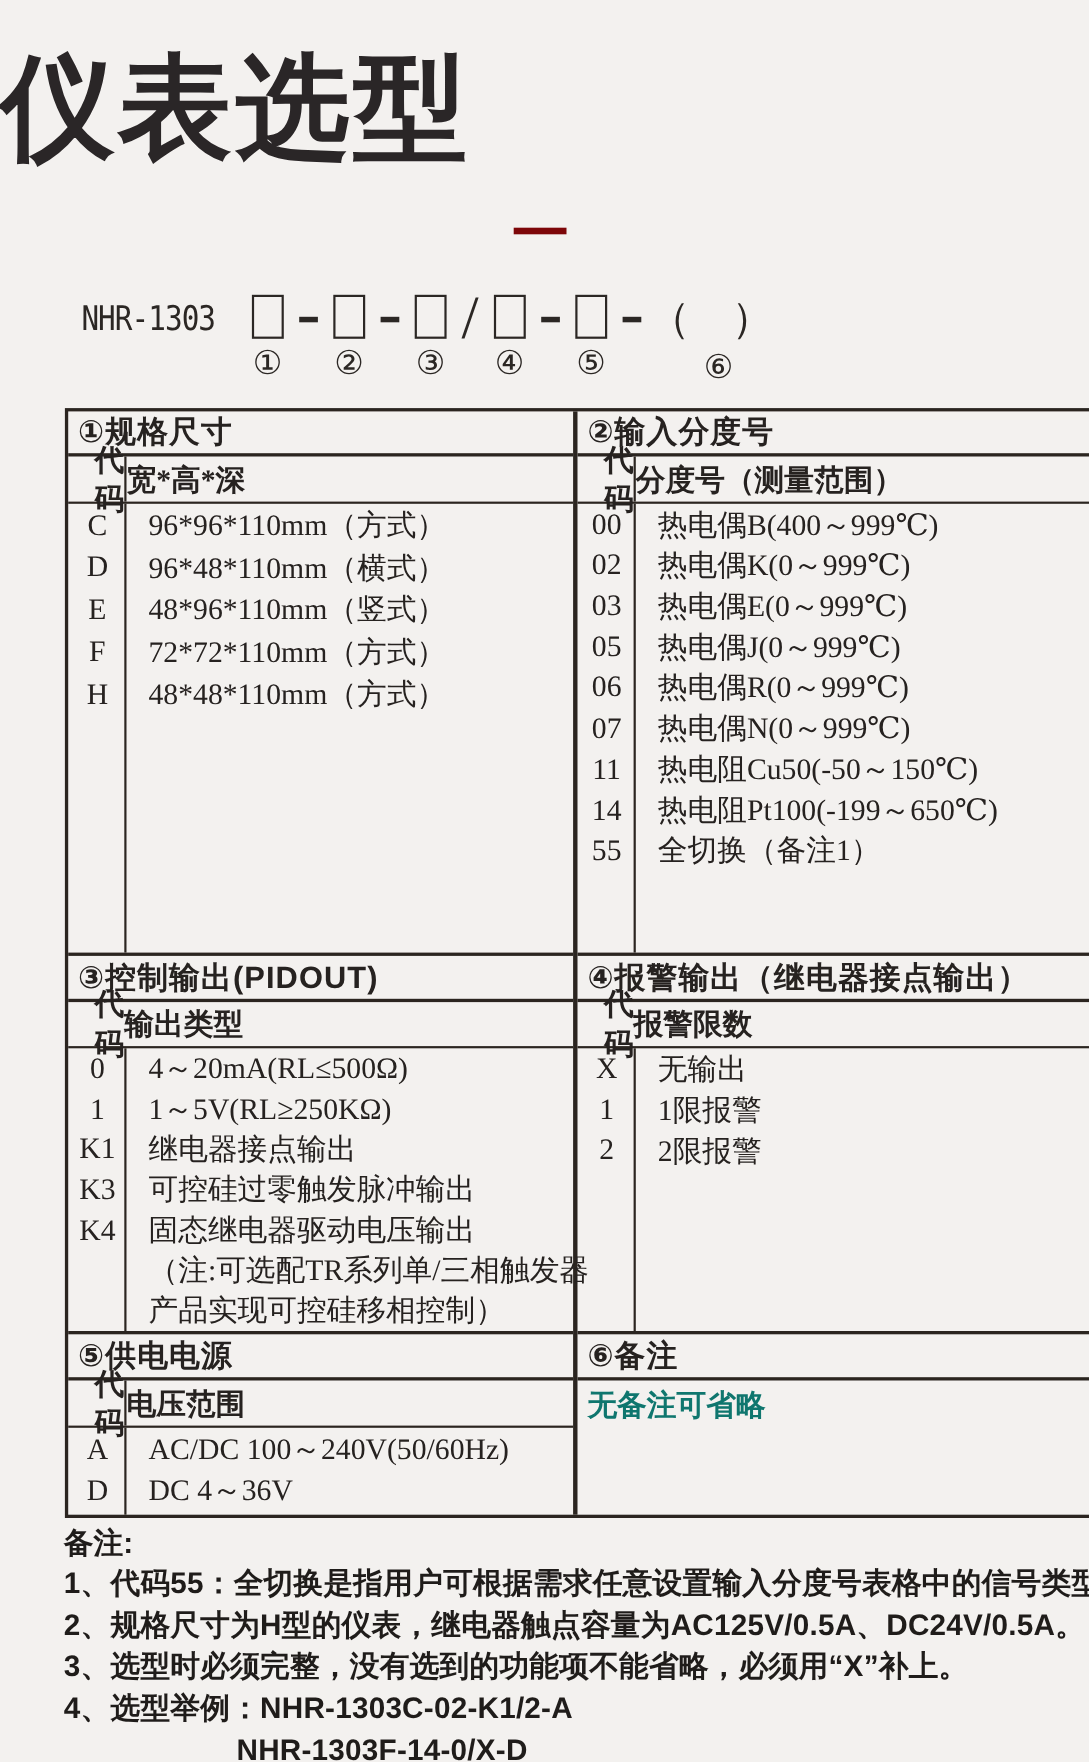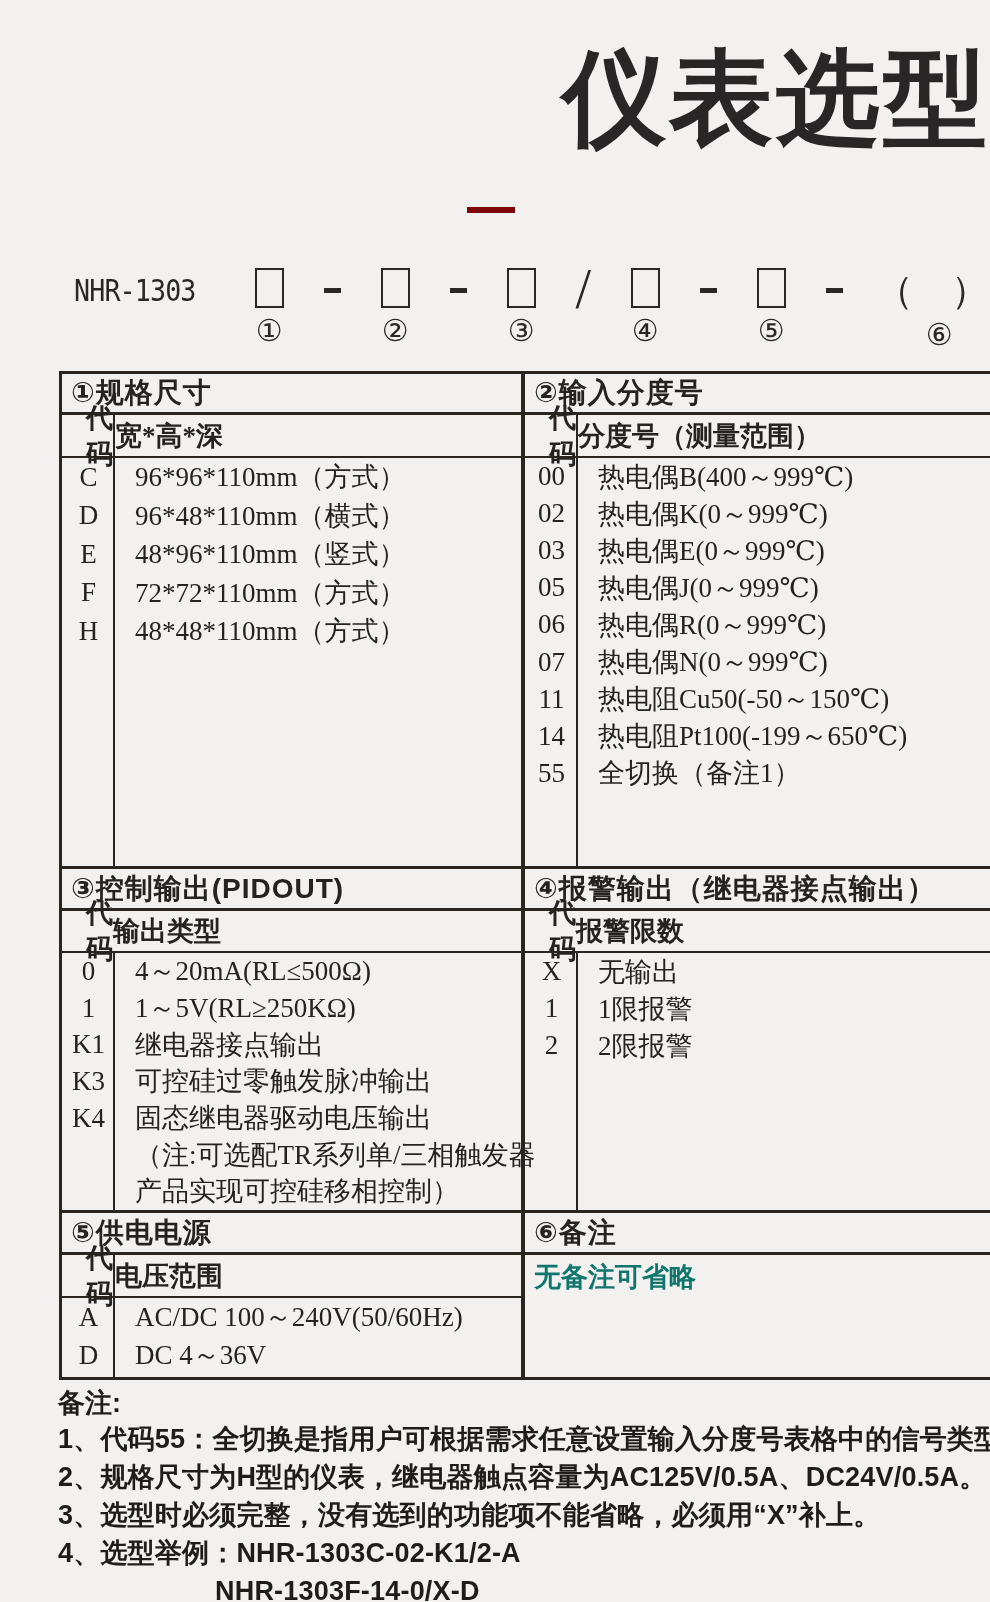--- a/index.html
+++ b/index.html
@@ -3,29 +3,29 @@
 <meta charset="utf-8">
 <style>
   html,body{margin:0;padding:0}
   body{
     width:990px;height:1602px;position:relative;overflow:hidden;
     background:#f3f1ef;color:#2a2622;
     font-family:"Liberation Sans","DejaVu Sans",sans-serif;
   }
   
   .page-title{
-    position:absolute;top:30px;left:0;width:990px;text-align:right;
+    position:absolute;top:30px;left:0;width:990px;text-align:left;
     font-size:104px;font-weight:900;letter-spacing:3px;color:#2a2627;
   }
   .accent-dash{
     position:absolute;top:207px;left:467px;width:48px;height:6px;background:#7d0608;
   }
   
   .model-row{
-    position:absolute;top:268px;left:74px;display:flex;align-items:flex-start;color:#2b2724;gap:26px;
+    position:absolute;top:268px;left:74px;display:flex;align-items:flex-start;color:#2b2724;
   }
   .model-prefix{
     font-family:"DejaVu Sans Mono","Liberation Mono",monospace;
     font-size:31px;line-height:44px;letter-spacing:-1px;margin-right:4px;
     transform:scaleX(.86);transform-origin:left center;white-space:nowrap;
   }
   .unit{width:48px;display:flex;flex-direction:column;align-items:center}
   .slot-box{width:29px;height:40px;border:2px solid #2b2724;box-sizing:border-box;background:transparent}
   .circle-num{margin-top:7px;font-size:30px;line-height:32px;font-family:"Liberation Serif","DejaVu Serif",serif}
   .joiner{height:44px;width:26px;display:flex;align-items:center;justify-content:center}

